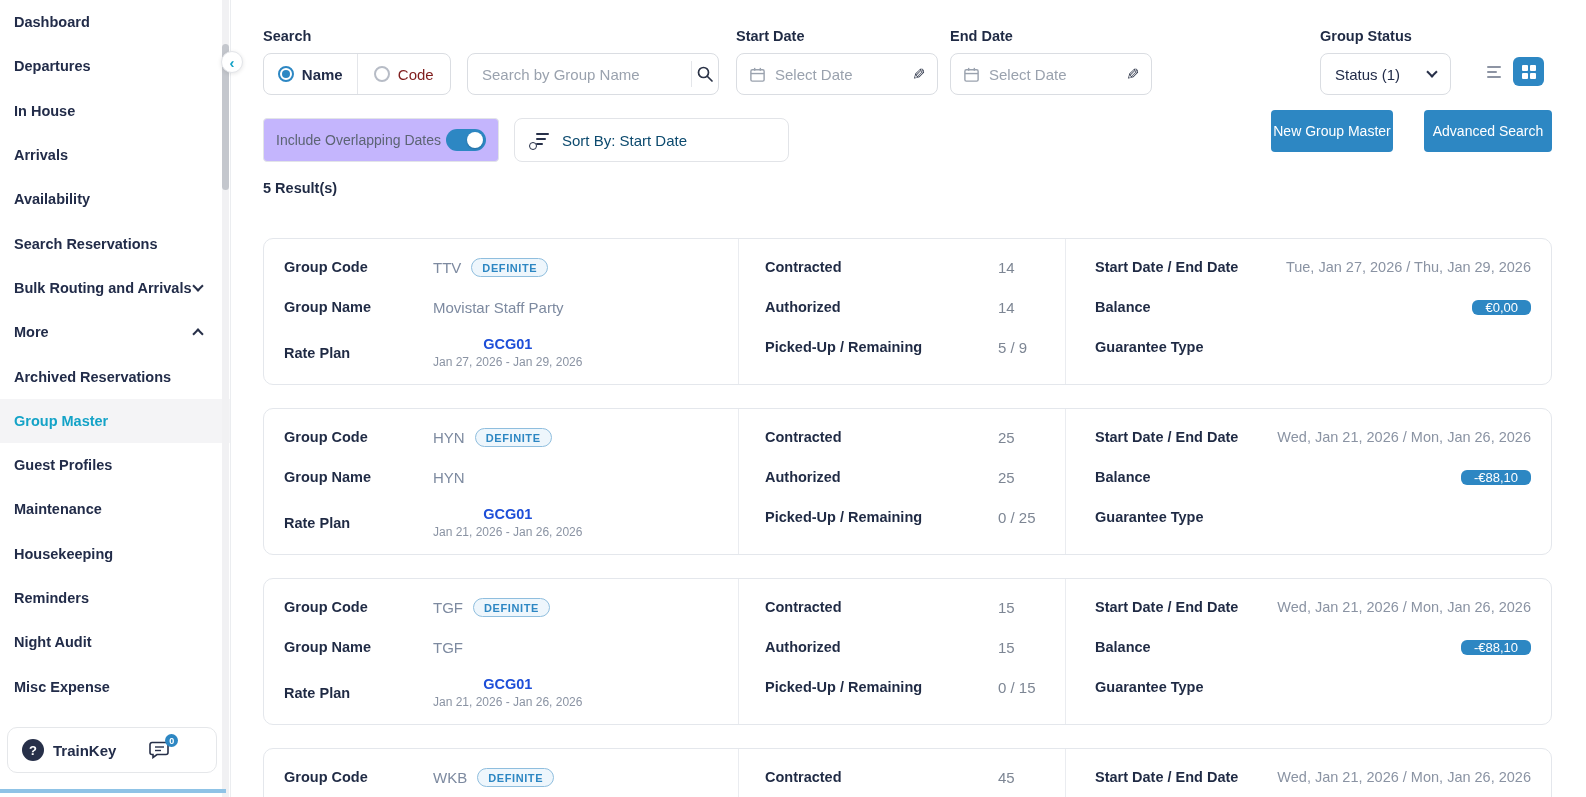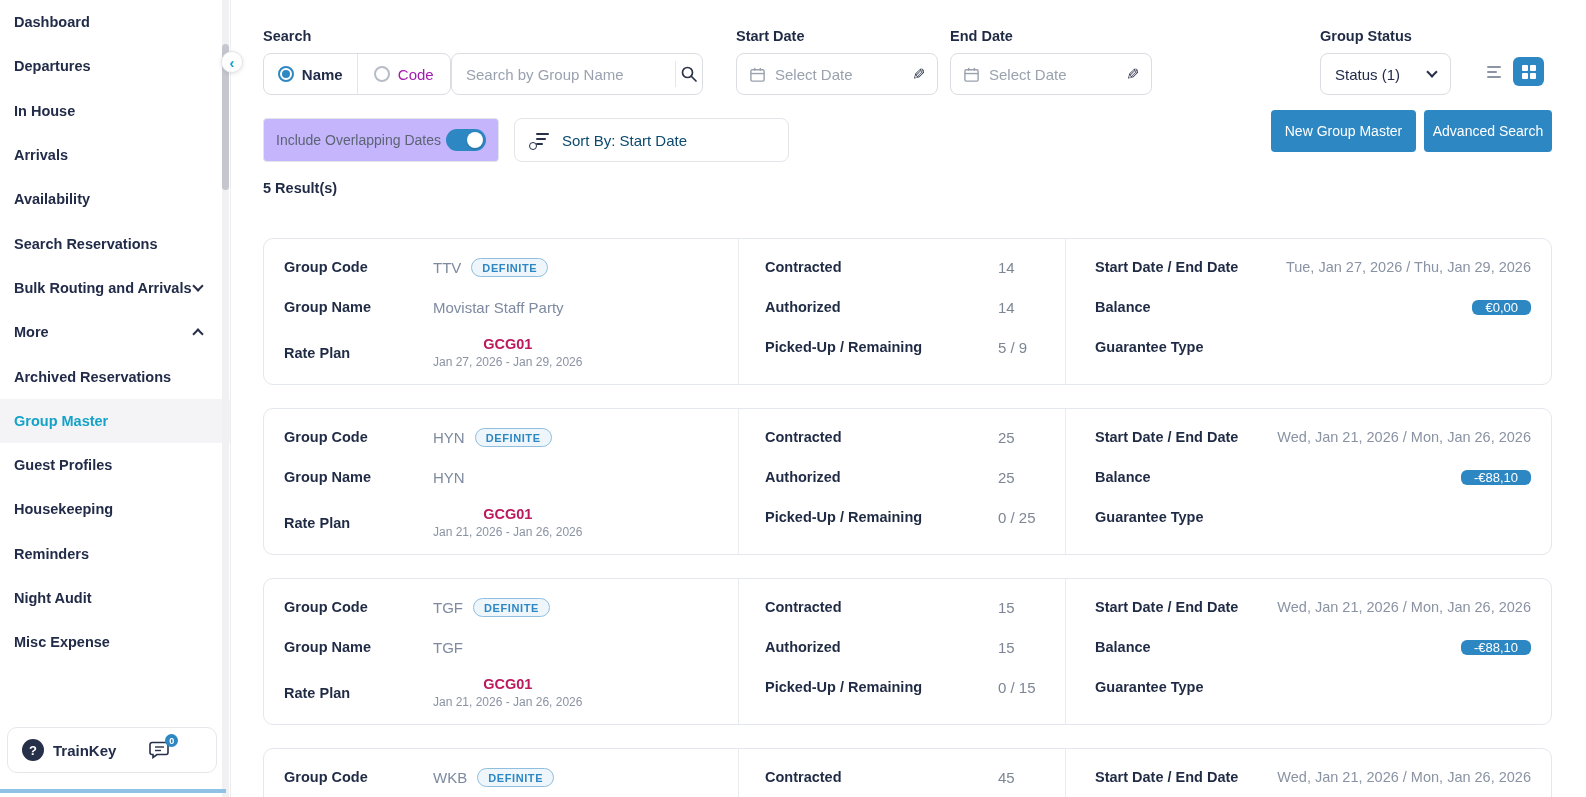--- a/index.html
+++ b/index.html
@@ -37,29 +37,29 @@
   .flabel { font-size:14.5px; font-weight:700; color:#1f2a44; margin-bottom:9px; display:block; }
 
   .fgroup { position:absolute; }
   .fg-search   { left:32px;  top:28px; }
   .fg-start    { left:505px; top:28px; }
   .fg-end      { left:719px; top:28px; }
   .fg-status   { left:1089px;top:28px; }
   .fg-views    { left:1247px;top:57px; }
   .fg-overlap  { left:32px;  top:118px; }
   .fg-sort     { left:283px; top:118px; }
-  .btn-new     { left:1040px;top:110px; width:145px; }
+  .btn-new     { left:1040px;top:110px; width:122px; }
   .btn-adv     { left:1193px;top:110px; width:128px; }
 
-  .search-row { display:flex; }
+  .search-row { display:flex; gap:16px; }
   .segmented { width:188px; height:42px; border:1px solid #dadde2; border-radius:8px; display:flex; align-items:center; background:#fff; }
   .seg-half { flex:1; display:flex; align-items:center; justify-content:center; gap:8px; height:100%; cursor:pointer; font-size:15px; }
   .seg-half + .seg-half { border-left:1px solid #e4e6ea; }
   .seg-name { color:#222c49; font-weight:600; }
-  .seg-code { color:#a21caf; }
+  .seg-code { color:#7f1d1d; }
   .radio { width:16px; height:16px; border-radius:50%; border:2px solid #b7bcc6; position:relative; flex-shrink:0; background:#fff; }
   .radio.checked { border-color:var(--accent,#2d87c3); }
   .radio.checked::after { content:''; position:absolute; left:2px; top:2px; width:8px; height:8px; border-radius:50%; background:var(--accent,#2d87c3); }
 
   .search-box { width:252px; height:42px; border:1px solid #dadde2; border-radius:8px; display:flex; align-items:center; background:#fff; overflow:hidden; }
   .search-box input { flex:1; border:none; outline:none; padding:0 10px 0 14px; font-size:15px; color:#222c49; font-family:"Liberation Sans",sans-serif; }
   .search-box input::placeholder { color:#9aa2ae; }
   .search-icon-cell { width:47px; height:26px; border-left:1px solid #e4e6ea; display:flex; align-items:center; justify-content:center; cursor:pointer; }
 
   .date-box { width:202px; height:42px; border:1px solid #dadde2; border-radius:8px; display:flex; align-items:center; padding:0 12px; gap:9px; background:#fff; cursor:pointer; }
@@ -105,21 +105,21 @@
   .ccol3 { flex:1; border-left:1px solid #eaecf0; padding:8px 20px 6px 29px; }
   .crow { height:40px; display:flex; align-items:center; }
   .crow.tall { height:51px; }
   .clabel { width:149px; flex-shrink:0; font-size:14.5px; font-weight:700; color:#1f2a44; }
   .clabel2 { width:233px; flex-shrink:0; font-size:14.5px; font-weight:700; color:#1f2a44; }
   .clabel3 { flex:1; font-size:14.5px; font-weight:700; color:#1f2a44; }
   .cval { font-size:15px; color:#7d8aa0; }
   .cnum { font-size:15px; color:#7d8694; }
   .cdates { font-size:14.5px; color:#8a93a3; text-align:right; }
   .rate-block { display:flex; flex-direction:column; align-items:center; }
-  .rate-code { font-size:14.5px; font-weight:700; color:#be185d; }
+  .rate-code { font-size:14.5px; font-weight:700; color:#1d4ed8; }
   .rate-dates { font-size:12px; color:#8a93a3; margin-top:3px; }
   .pill { margin-left:10px; font-size:11px; font-weight:700; letter-spacing:.6px; color:var(--accent,#2d87c3); border:1px solid #8fbede; background:#eef6fc; border-radius:10px; padding:3px 10px 2px; }
   .balance-badge { background:var(--accent,#2d87c3); color:#fff; font-size:13px; border-radius:6px; padding:0 13px; cursor:pointer; }
 </style>
 </head>
 <body>
 
 <div class="page">
 
   <div class="sidebar">
@@ -172,20 +172,24 @@
   <div class="nav-item active">
     <span class="nav-label">Group Master</span>
 
   </div>
 
   <div class="nav-item">
     <span class="nav-label">Guest Profiles</span>
 
   </div>
 
+  <div class="nav-item">
+    <span class="nav-label">Maintenance</span>
+
+  </div>
 
   <div class="nav-item">
     <span class="nav-label">Housekeeping</span>
 
   </div>
 
   <div class="nav-item">
     <span class="nav-label">Reminders</span>
 
   </div>

